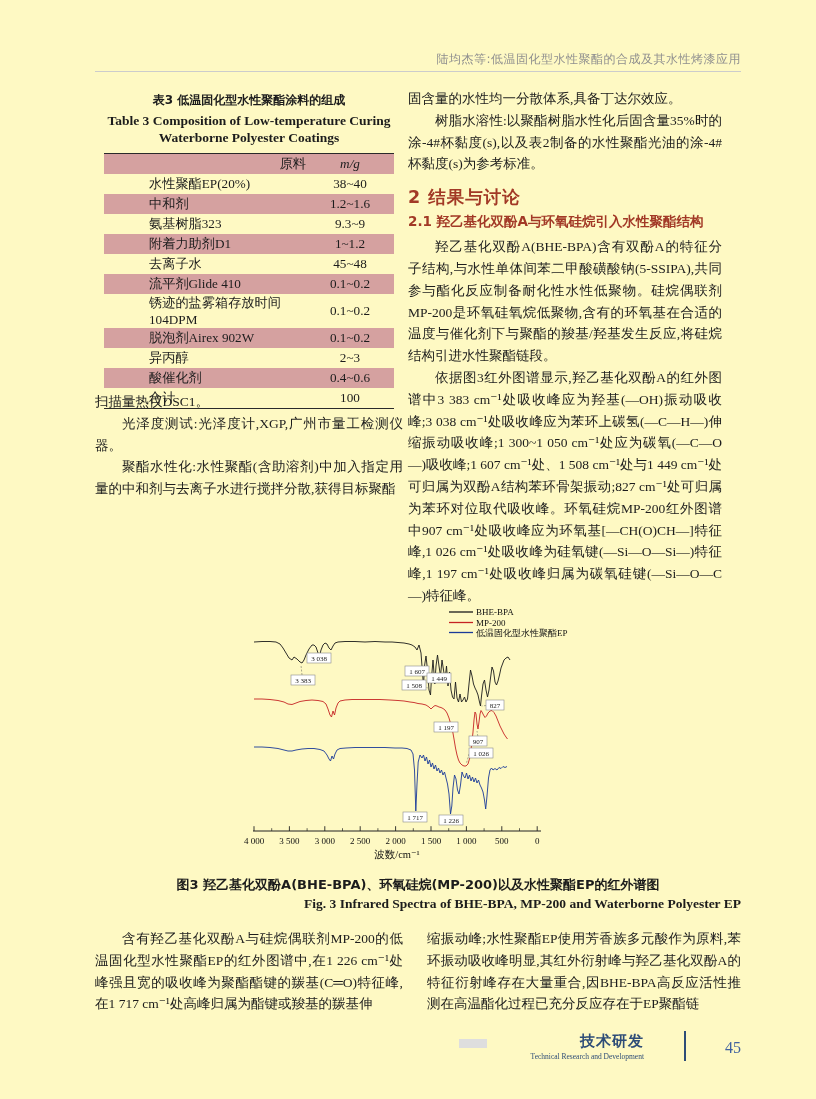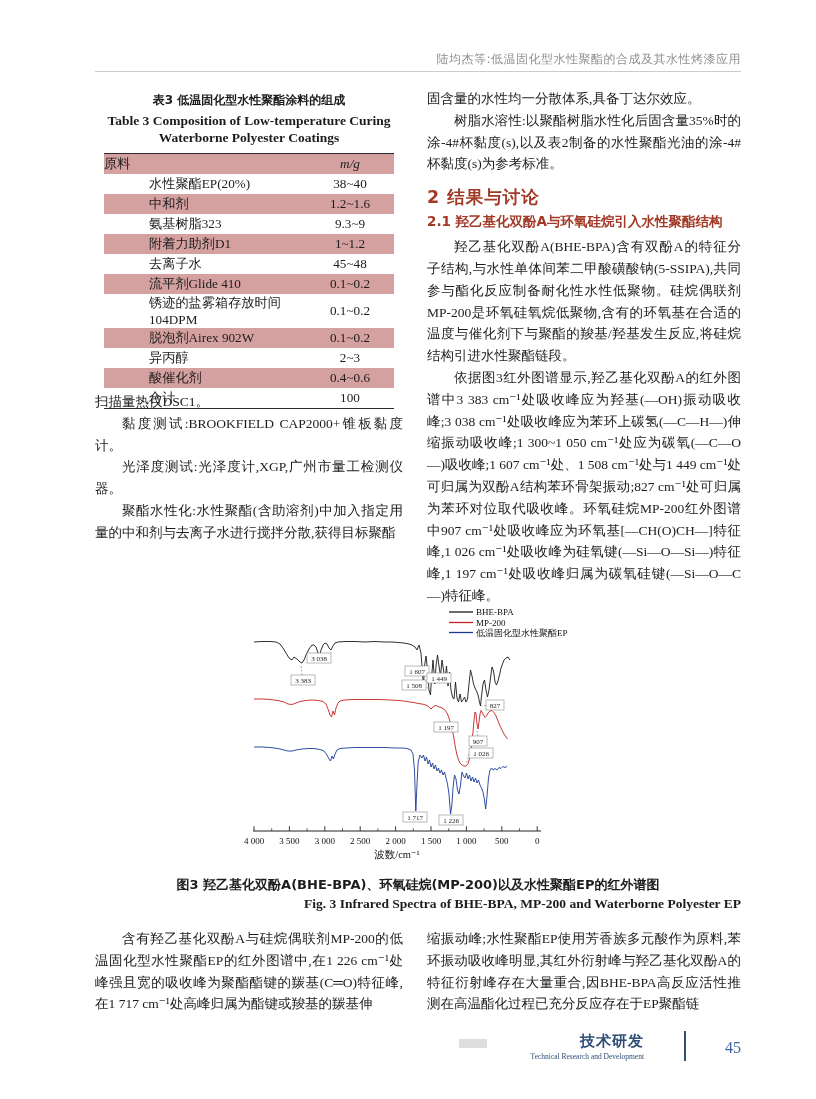--- a/index.html
+++ b/index.html
@@ -1,18 +1,18 @@
 <!DOCTYPE html>
 <html><head>
 <meta charset="utf-8">
 <style>
   html,body { margin:0; padding:0; background:#e8e8e8; }
   .page {
     position:relative; width:816px; height:1099px; margin:0 auto;
-    background:#ffffff; overflow:hidden;
+    background:#fef9c3; overflow:hidden;
     font-family:"Liberation Serif","DejaVu Serif",serif; color:#1c1c1c;
   }
   
   .header-title {
     position:absolute; top:51px; right:75px;
     font-size:12px; color:#8f8f8f; letter-spacing:0.5px;
     font-family:"DejaVu Sans","Liberation Sans",sans-serif;
   }
   .header-rule { position:absolute; top:71px; left:95px; width:646px; height:1px; background:#cccccc; }
 
@@ -20,28 +20,28 @@
   .table-block { position:absolute; left:95px; top:92px; width:308px; }
   .t3-title-cn { text-align:center; font-weight:bold; font-size:12px;
     font-family:"DejaVu Sans","Liberation Sans",sans-serif; }
   .t3-title-en { text-align:center; font-weight:bold; font-size:13.5px; line-height:16.5px; margin-top:4px;
     font-family:"Liberation Serif",serif; }
   table.t3 { width:290px; margin:7px auto 0 auto; border-collapse:collapse;
     border-top:1.6px solid #2a2a2a; border-bottom:1.6px solid #2a2a2a; font-size:13.2px; }
   table.t3 th, table.t3 td { height:20px; padding:0; font-weight:normal; }
   table.t3 thead tr { background:#d5a1a0; }
   table.t3 tbody tr.alt { background:#d5a1a0; }
-  table.t3 th:first-child { text-align:left; }
+  table.t3 th:first-child { text-align:right; }
   table.t3 td:first-child { text-align:left; padding-left:45px; }
   table.t3 th:last-child, table.t3 td:last-child { width:88px; text-align:center; }
   .mg-italic { font-style:italic; }
 
   
   .left-text  { position:absolute; left:95px;  top:391px; width:308px; }
-  .right-text { position:absolute; left:427px; top:88px;  width:314px; }
+  .right-text { position:absolute; left:408px; top:88px;  width:314px; }
   .bottom-left  { position:absolute; left:95px;  top:928px; width:308px; }
   .bottom-right { position:absolute; left:427px; top:928px; width:314px; }
   .para { margin:0; font-size:13.5px; line-height:21.8px; text-align:justify; }
   .para.indent { text-indent:2em; }
   h2.sec {
     margin:10px 0 2px 0; font-size:17.5px; line-height:24px; color:#a23926; font-weight:bold;
     font-family:"DejaVu Sans","Liberation Sans",sans-serif; letter-spacing:1px;
   }
   h3.subsec {
     margin:2px 0 5px 0; font-size:13.5px; line-height:20px; color:#a23926; font-weight:bold;
@@ -131,21 +131,20 @@
           <tr>
             <td>合计</td>
             <td>100</td>
           </tr>
         </tbody>
     </table>
   </div>
 
   <div class="left-text">
       <p class="para">扫描量热仪DSC1。</p>
-      <p class="para indent">黏度测试:BROOKFIELD CAP2000+锥板黏度计。</p>
       <p class="para indent">光泽度测试:光泽度计,XGP,广州市量工检测仪器。</p>
       <p class="para indent">聚酯水性化:水性聚酯(含助溶剂)中加入指定用量的中和剂与去离子水进行搅拌分散,获得目标聚酯</p>
     </div>
 
   <div class="right-text">
     <div>
         <p class="para">固含量的水性均一分散体系,具备丁达尔效应。</p>
         <p class="para indent">树脂水溶性:以聚酯树脂水性化后固含量35%时的涂-4#杯黏度(s),以及表2制备的水性聚酯光油的涂-4#杯黏度(s)为参考标准。</p>
       </div>
     <h2 class="sec">2  结果与讨论</h2>

